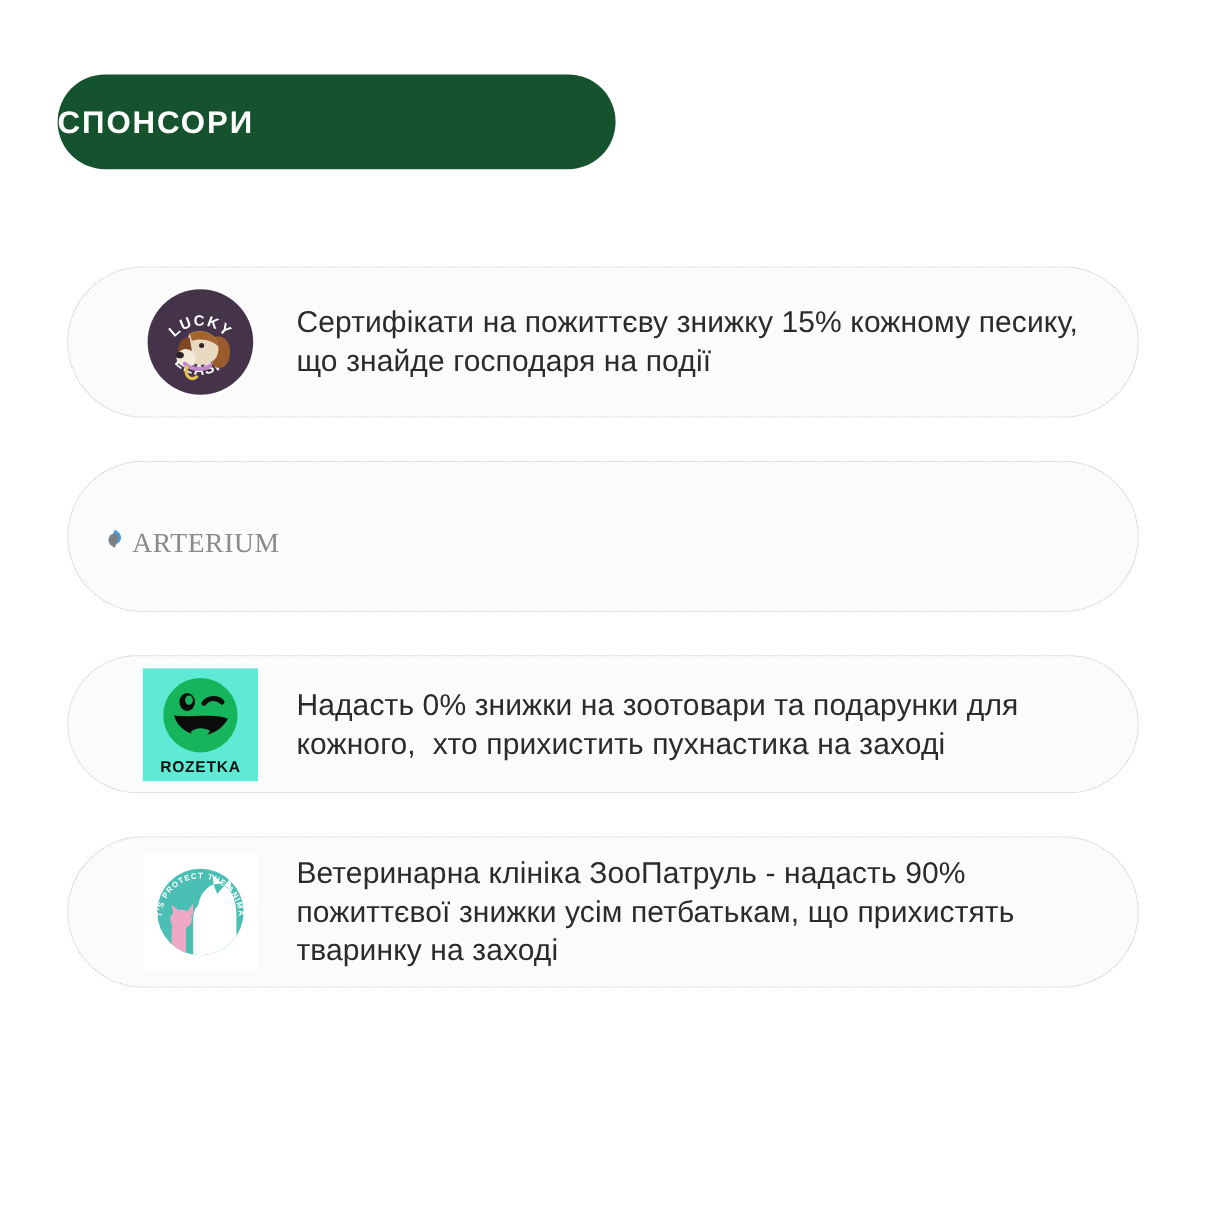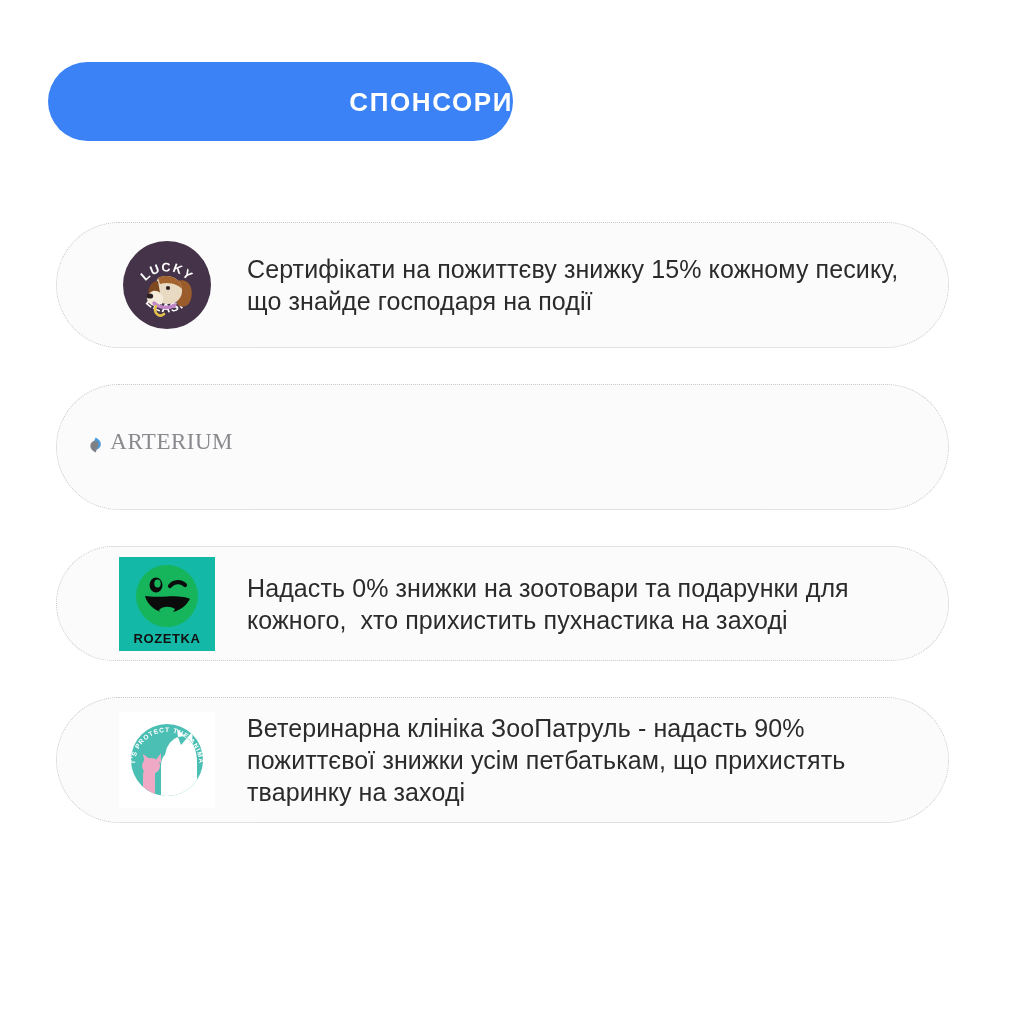--- a/index.html
+++ b/index.html
@@ -22,25 +22,25 @@
     height: 1024px;
   }
 
   
   .header-pill {
     position: absolute;
     left: 48px;
     top: 62px;
     width: 465px;
     height: 79px;
-    background: #3b82f6;
+    background: #14532d;
     border-radius: 40px;
     display: flex;
     align-items: center;
-    justify-content: flex-end;
+    justify-content: flex-start;
   }
   .header-pill .title {
     color: #ffffff;
     font-size: 26px;
     font-weight: bold;
     letter-spacing: 1.6px;
     line-height: 1;
     user-select: none;
   }
 
@@ -95,37 +95,37 @@
     background: #453349;
     position: relative;
     overflow: hidden;
   }
 
   
   .logo-arterium {
     width: 146px;
     height: 34px;
     display: flex;
-    align-items: flex-start;
+    align-items: flex-end;
     gap: 6px;
     margin-left: -14px;
   }
   .logo-arterium .wordmark {
     font-family: "Liberation Serif", "DejaVu Serif", serif;
     font-size: 23px;
     letter-spacing: 0.5px;
     color: #8A8A8E;
     line-height: 1;
   }
 
   
   .logo-rozetka {
     width: 96px;
     height: 94px;
-    background: #14b8a6;
+    background: #5eead4;
     display: flex;
     flex-direction: column;
     align-items: center;
     justify-content: center;
     gap: 3px;
   }
   .logo-rozetka .word {
     font-size: 13px;
     font-weight: bold;
     letter-spacing: 0.6px;

